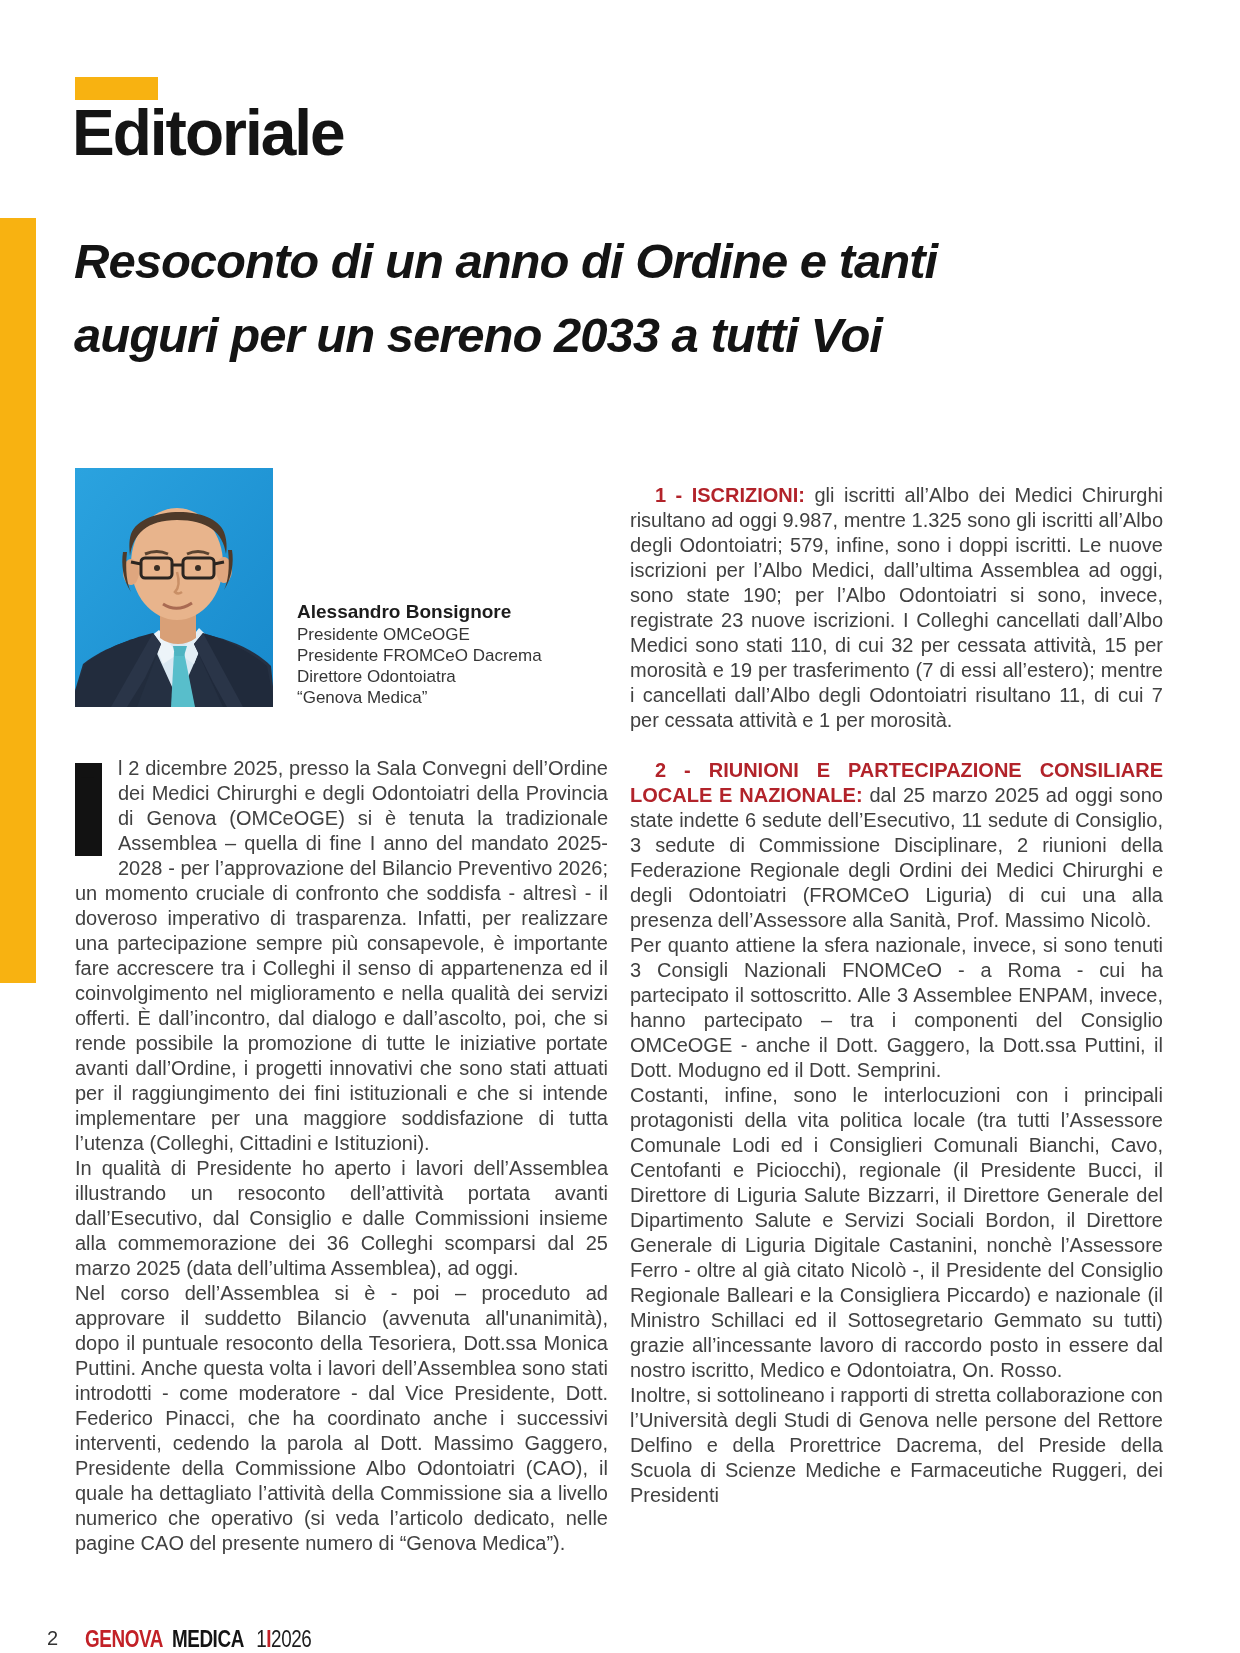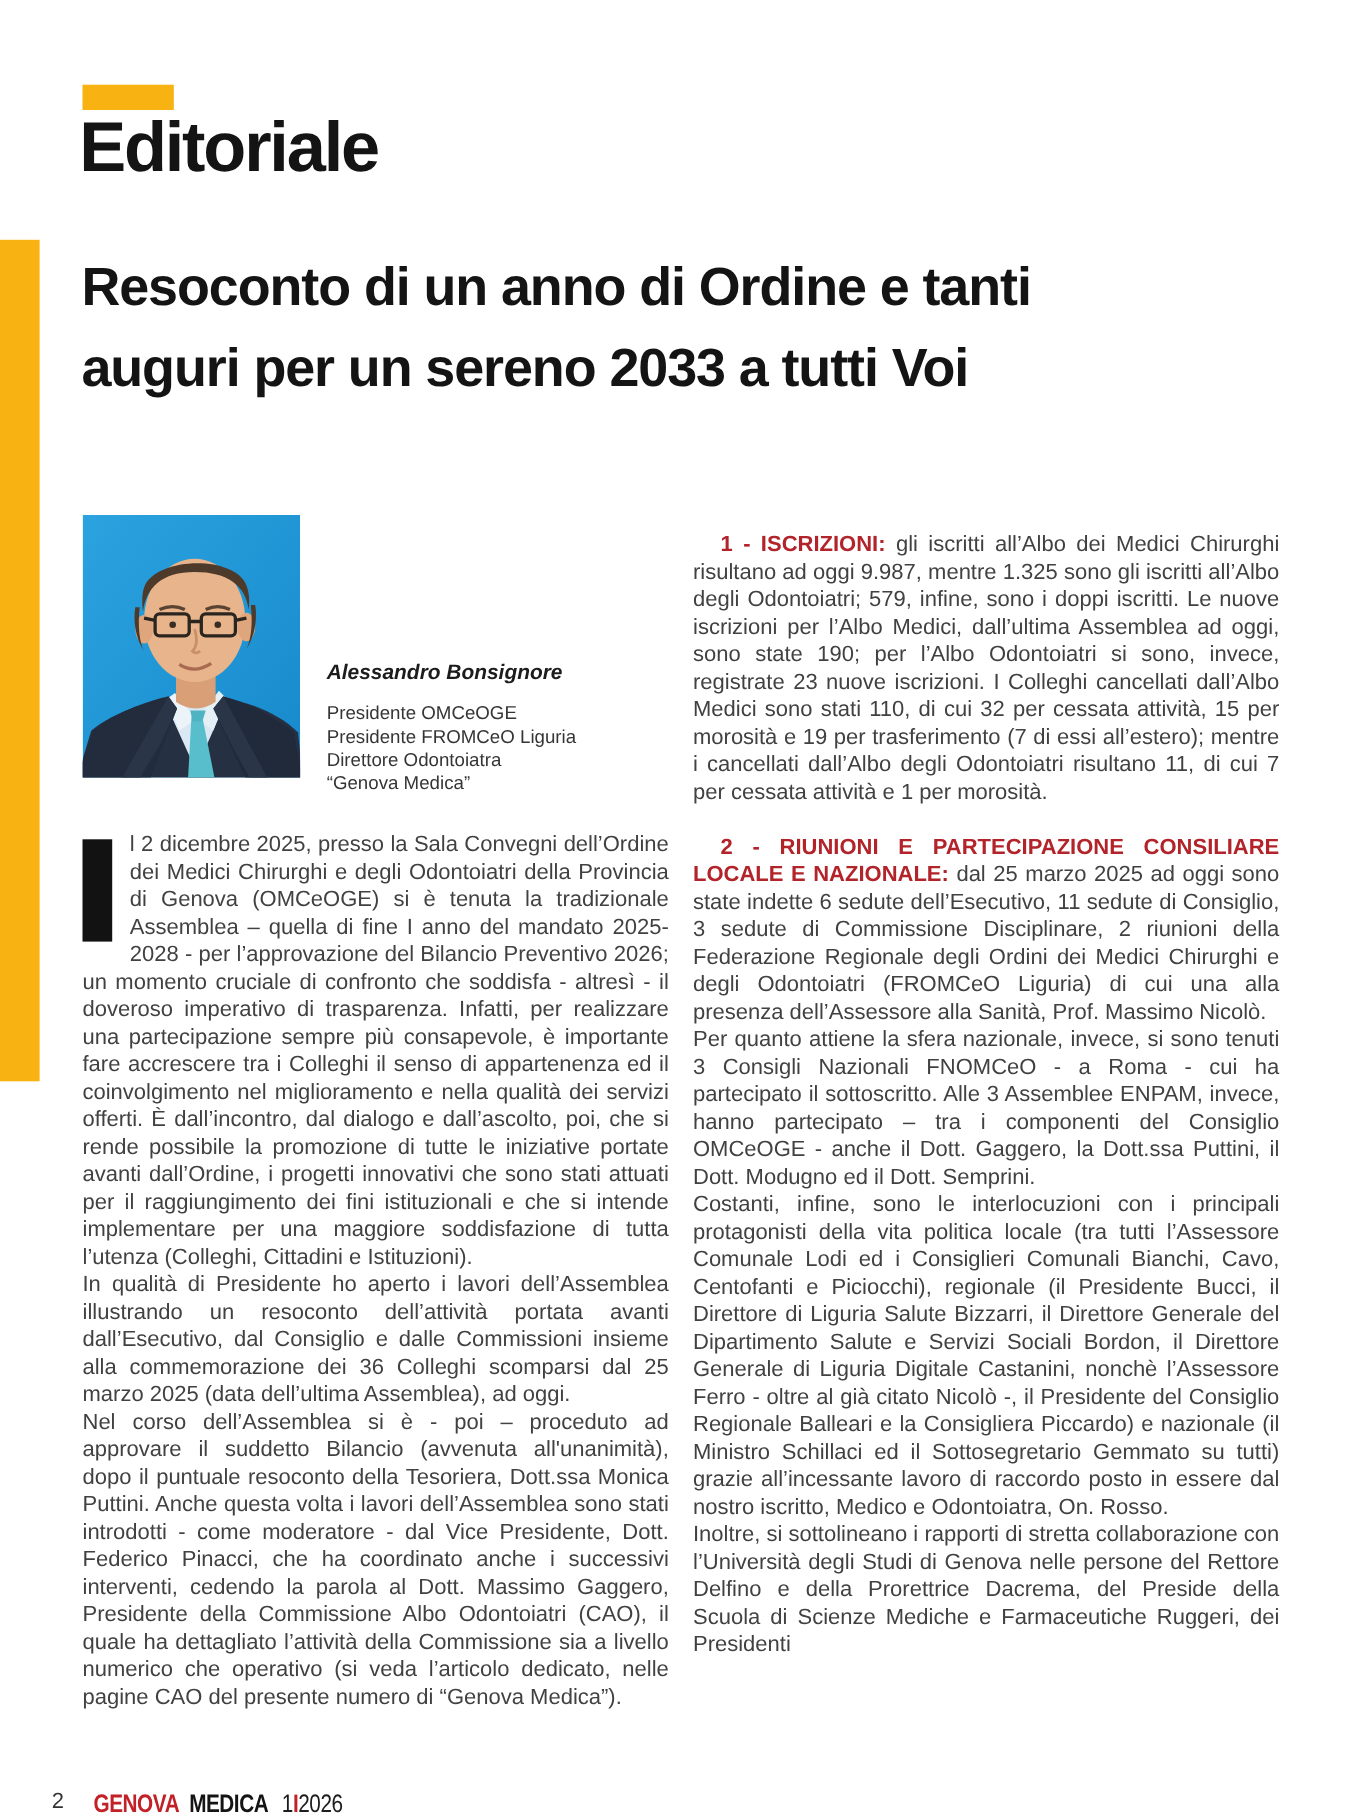--- a/index.html
+++ b/index.html
@@ -10,27 +10,27 @@
   
   .side-bar{position:absolute; left:0; top:218px; width:36px; height:765px; background:#F8B211;}
   .kicker-bar{position:absolute; left:75px; top:77px; width:83px; height:23px; background:#F8B211;}
   
   .kicker{
     position:absolute; left:72px; top:96px; margin:0;
     font-size:64px; font-weight:bold; letter-spacing:-2px; color:#141414;
   }
   .article-title{
     position:absolute; left:74px; top:224px; margin:0; width:1100px;
-    font-size:49px; font-weight:bold; letter-spacing:-1px; line-height:74px; color:#141414;
+    font-size:49px; font-weight:bold; letter-spacing:-1px; line-height:74px; color:#141414;font-style:italic;
   }
   .article-title span{display:block;}
   
   .portrait{position:absolute; left:75px; top:468px; width:198px; height:239px; overflow:hidden;}
   .caption{position:absolute; left:297px; top:601px; font-size:17px; line-height:21px; color:#353535;}
-  .caption .name{font-size:19px; font-weight:bold; color:#1c1c1c; margin-bottom:16px;font-style:italic;}
+  .caption .name{font-size:19px; font-weight:bold; color:#1c1c1c; margin-bottom:2px;}
   
   .col{position:absolute; width:533px; font-size:20px; line-height:25px; color:#414141; text-align:justify;}
   .col p{margin:0;}
   .col-left{left:75px; top:756px;}
   .col-right{left:630px; top:458px;}
   .col-right p.gap{margin-top:25px;}
   .sec-label{font-weight:bold; color:#B2232A;margin-left:25px;}
   
   .dropcap{
     float:left; width:27px; height:93px; background:#121212; color:#121212;
@@ -111,21 +111,21 @@
       <circle cx="123" cy="100" r="3" fill="#3A2E24"></circle>
 
       <path d="M102,104 Q106,118 100,124 Q103,127 107,124" stroke="#C98F66" stroke-width="2.5" fill="none"></path>
       <path d="M88,136 Q102,145 117,135" stroke="#A96A52" stroke-width="3" fill="none"></path>
     </svg>
   </div>
 
   <figcaption class="caption">
     <div class="name">Alessandro Bonsignore</div>
     <div>Presidente OMCeOGE</div>
-    <div>Presidente FROMCeO Liguria</div>
+    <div>Presidente FROMCeO Dacrema</div>
     <div>Direttore Odontoiatra</div>
     <div>“Genova Medica”</div>
   </figcaption>
 
   <div class="col col-left">
     <p>
       <span class="dropcap">I</span><span>l 2 dicembre 2025, presso la Sala Convegni dell’Ordine dei Medici Chirurghi e degli Odontoiatri della Provincia di Genova (OMCeOGE) si è tenuta la tradizionale Assemblea – quella di fine I anno del mandato 2025-2028 - per l’approvazione del Bilancio Preventivo 2026; un momento cruciale di confronto che soddisfa - altresì - il doveroso imperativo di trasparenza. Infatti, per realizzare una partecipazione sempre più consapevole, è importante fare accrescere tra i Colleghi il senso di appartenenza ed il coinvolgimento nel miglioramento e nella qualità dei servizi offerti. È dall’incontro, dal dialogo e dall’ascolto, poi, che si rende possibile la promozione di tutte le iniziative portate avanti dall’Ordine, i progetti innovativi che sono stati attuati per il raggiungimento dei fini istituzionali e che si intende implementare per una maggiore soddisfazione di tutta l’utenza (Colleghi, Cittadini e Istituzioni).</span>
     </p>
     <p>In qualità di Presidente ho aperto i lavori dell’Assemblea illustrando un resoconto dell’attività portata avanti dall’Esecutivo, dal Consiglio e dalle Commissioni insieme alla commemorazione dei 36 Colleghi scomparsi dal 25 marzo 2025 (data dell’ultima Assemblea), ad oggi.</p>
     <p>Nel corso dell’Assemblea si è - poi – proceduto ad approvare il suddetto Bilancio (avvenuta all'unanimità), dopo il puntuale resoconto della Tesoriera, Dott.ssa Monica Puttini. Anche questa volta i lavori dell’Assemblea sono stati introdotti - come moderatore - dal Vice Presidente, Dott. Federico Pinacci, che ha coordinato anche i successivi interventi, cedendo la parola al Dott. Massimo Gaggero, Presidente della Commissione Albo Odontoiatri (CAO), il quale ha dettagliato l’attività della Commissione sia a livello numerico che operativo (si veda l’articolo dedicato, nelle pagine CAO del presente numero di “Genova Medica”).</p>

